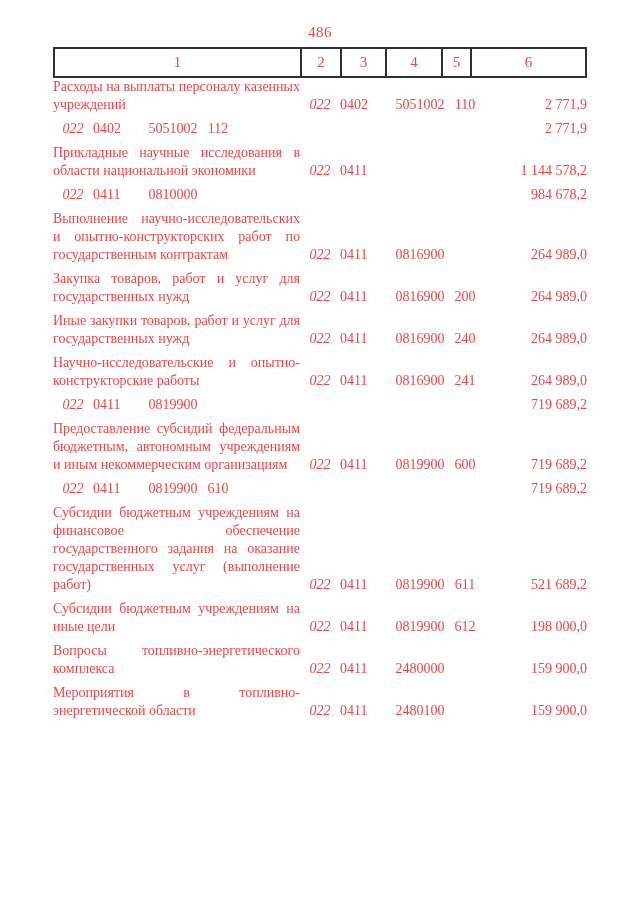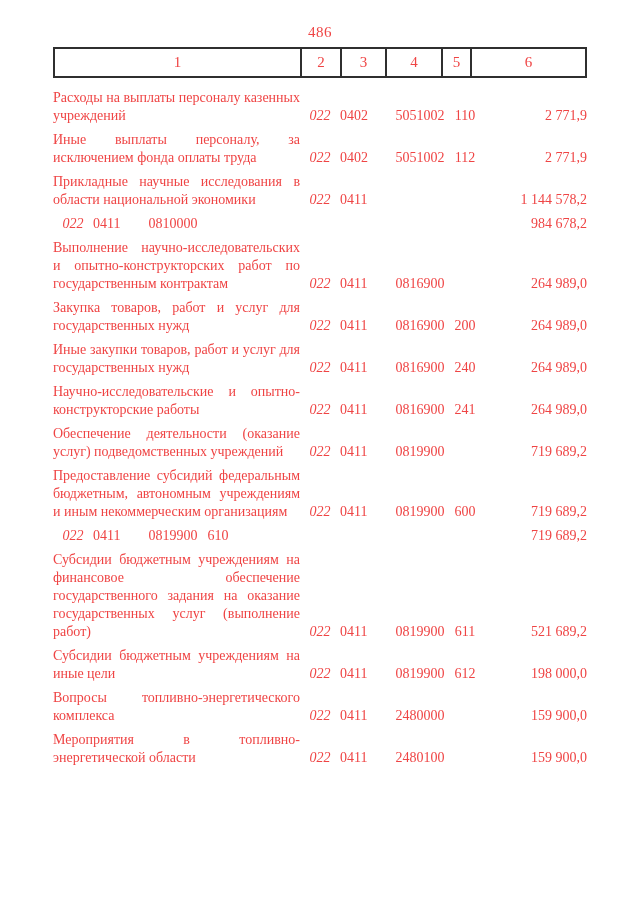--- a/index.html
+++ b/index.html
@@ -37,21 +37,21 @@
     font-size: 15px;
     line-height: 27px;
     border-left: 2px solid #2f2f2f;
   }
   .th1 { width: 245px; border-left: none; }
   .th2 { width: 40px; }
   .th3 { width: 45px; }
   .th4 { width: 56px; }
   .th5 { width: 29px; }
   .th6 { flex: 1; }
-  .tbody { margin-top: 11px; }
+  .tbody { margin-top: 0; }
   .trow {
     display: flex;
     align-items: flex-end;
     margin-bottom: 6px;
     font-size: 14px;
     line-height: 18px;
   }
   .td { white-space: nowrap; }
   .td1 {
     width: 247px;
@@ -83,21 +83,20 @@
   <div class="trow">
     <div class="td td1">Расходы на выплаты персоналу казенных учреждений</div>
     <div class="td td2">022</div>
     <div class="td td3">0402</div>
     <div class="td td4">5051002</div>
     <div class="td td5">110</div>
     <div class="td td6">2 771,9</div>
   </div>
 
   <div class="trow">
-    <div class="td td1">Иные выплаты персоналу, за исключением фонда оплаты труда</div>
     <div class="td td2">022</div>
     <div class="td td3">0402</div>
     <div class="td td4">5051002</div>
     <div class="td td5">112</div>
     <div class="td td6">2 771,9</div>
   </div>
 
   <div class="trow">
     <div class="td td1">Прикладные научные исследования в области национальной экономики</div>
     <div class="td td2">022</div>
@@ -145,21 +144,20 @@
   <div class="trow">
     <div class="td td1">Научно-исследовательские и опытно-конструкторские работы</div>
     <div class="td td2">022</div>
     <div class="td td3">0411</div>
     <div class="td td4">0816900</div>
     <div class="td td5">241</div>
     <div class="td td6">264 989,0</div>
   </div>
 
   <div class="trow">
-    <div class="td td1">Обеспечение деятельности (оказание услуг) подведомственных учреждений</div>
     <div class="td td2">022</div>
     <div class="td td3">0411</div>
     <div class="td td4">0819900</div>
     <div class="td td5"></div>
     <div class="td td6">719 689,2</div>
   </div>
 
   <div class="trow">
     <div class="td td1">Предоставление субсидий федеральным бюджетным, автономным учреждениям и иным некоммерческим организациям</div>
     <div class="td td2">022</div>

